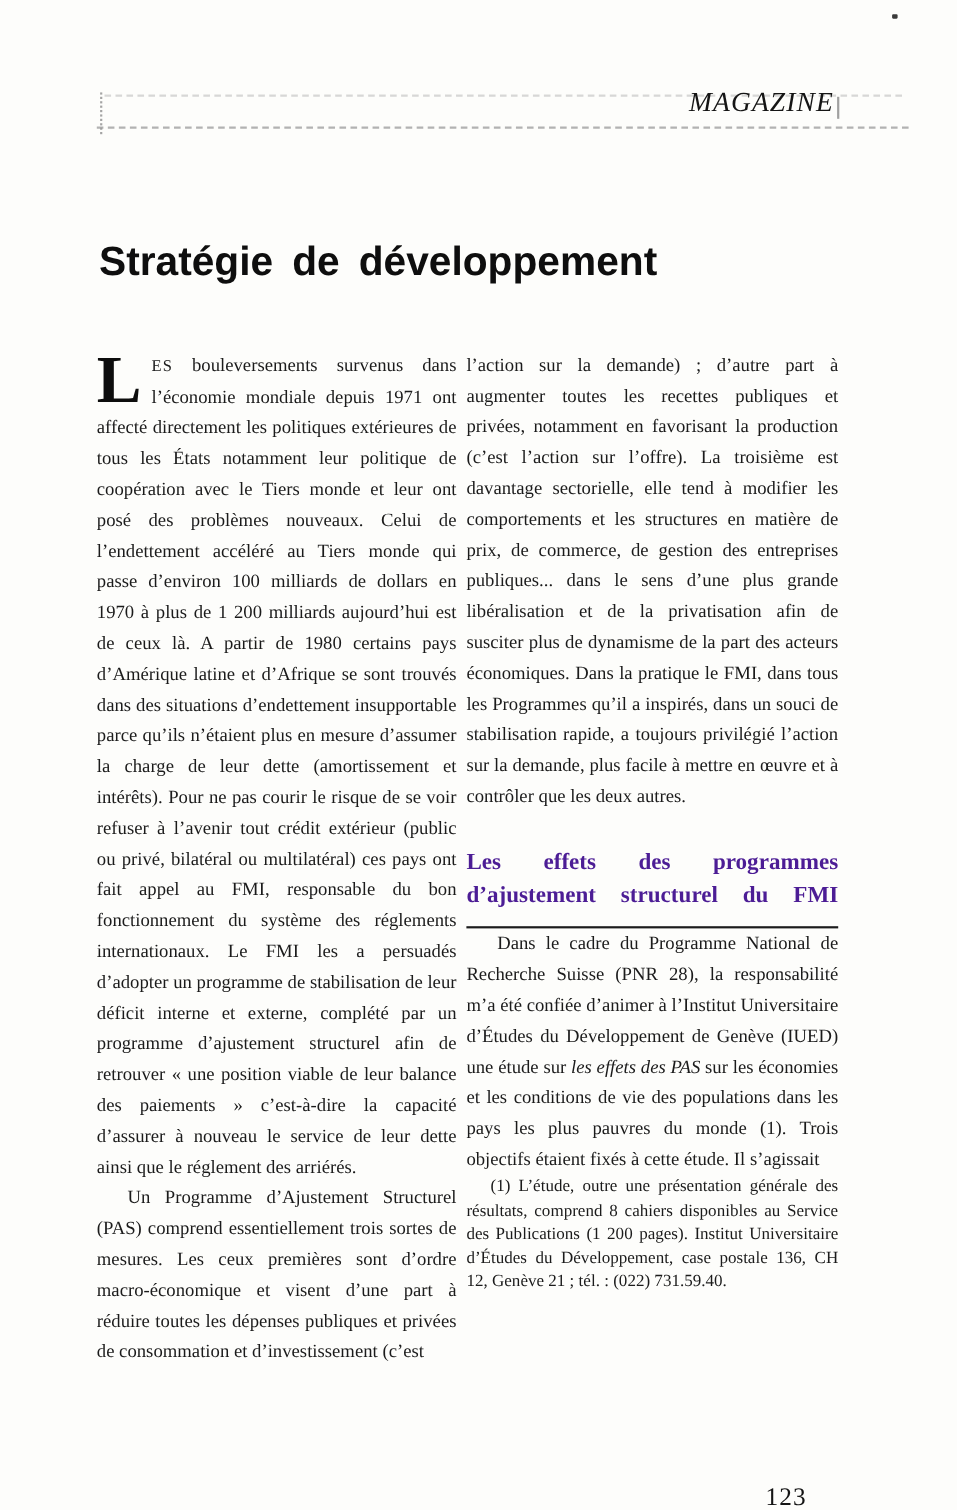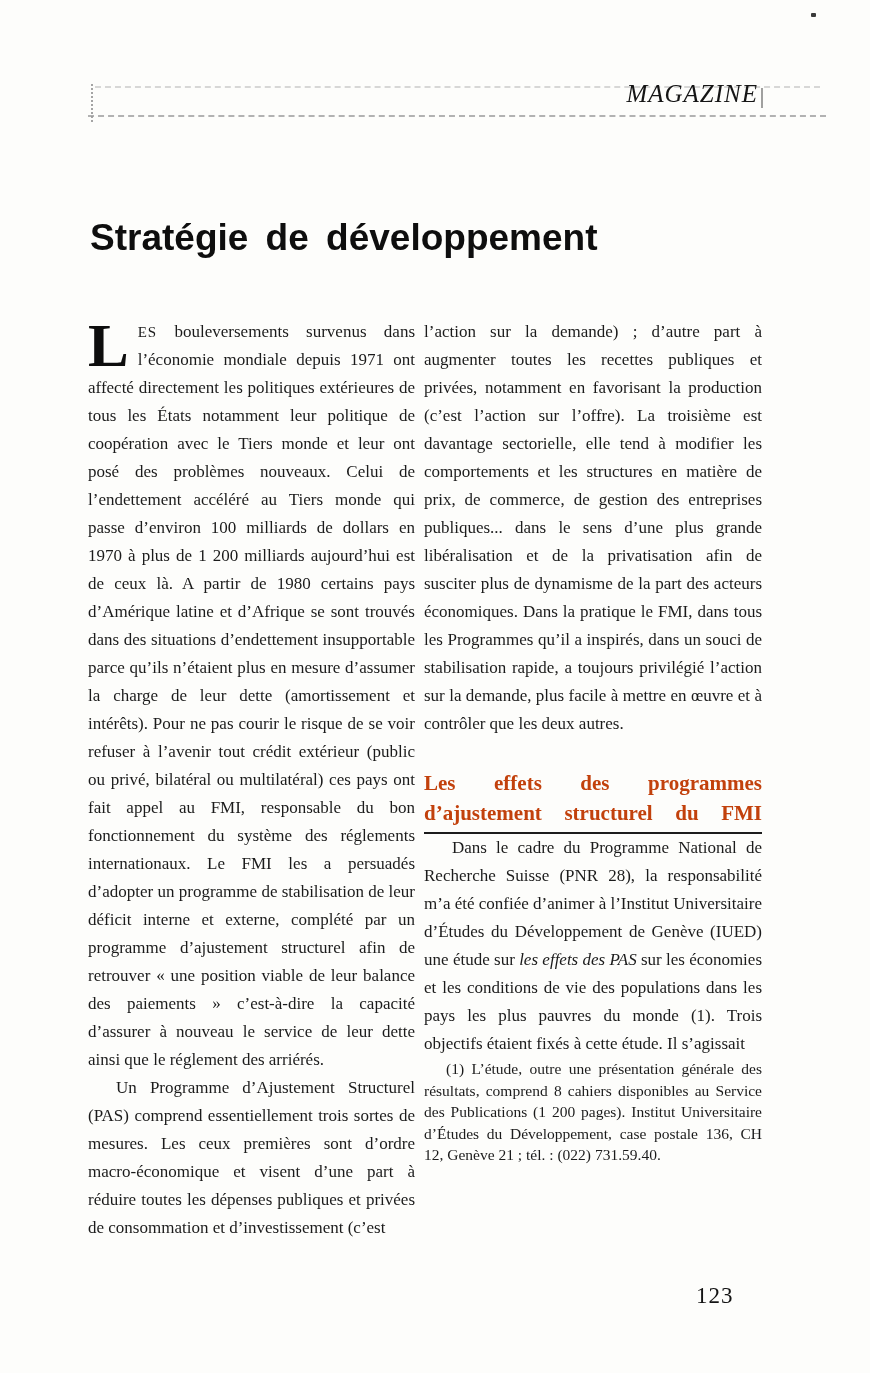--- a/index.html
+++ b/index.html
@@ -48,34 +48,34 @@
   .indent { text-indent:28px; }
 
   .dropcap {
     float:left; font-weight:bold; font-size:61px; line-height:49px;
     padding:3px 9px 0 0; color:#0d0d0d;
   }
   .lead-caps { font-size:15px; letter-spacing:1px; }
 
   .subheading {
     margin-top:30px; font-weight:bold; font-size:21px; line-height:30px;
-    color:#c2410c;
+    color:#4c1d95;
   }
   .subheading .sh-line { text-align:justify; text-align-last:justify; }
-  .subheading .underlined { border-bottom:2px solid #1c1c1c; padding-bottom:4px; }
+  .subheading .underlined { border-bottom:2px solid #1c1c1c; padding-bottom:14px; }
 
   .p4 { margin-top:10px; }
   .italic { font-style:italic;margin-top:16px; }
 
   .footnote {
     margin-top:20px; font-size:15.5px; line-height:21.5px; text-indent:22px;
   }
 
   .page-number {
-    position:absolute; left:696px; top:1283px;
+    position:absolute; left:696px; top:1348px;
     font-size:23px; color:#141414; letter-spacing:1px;
   }
 </style>
 </head>
 <body>
 
 <div class="page">
 
   <div class="speck"></div>
   <div class="rule-top"></div>

